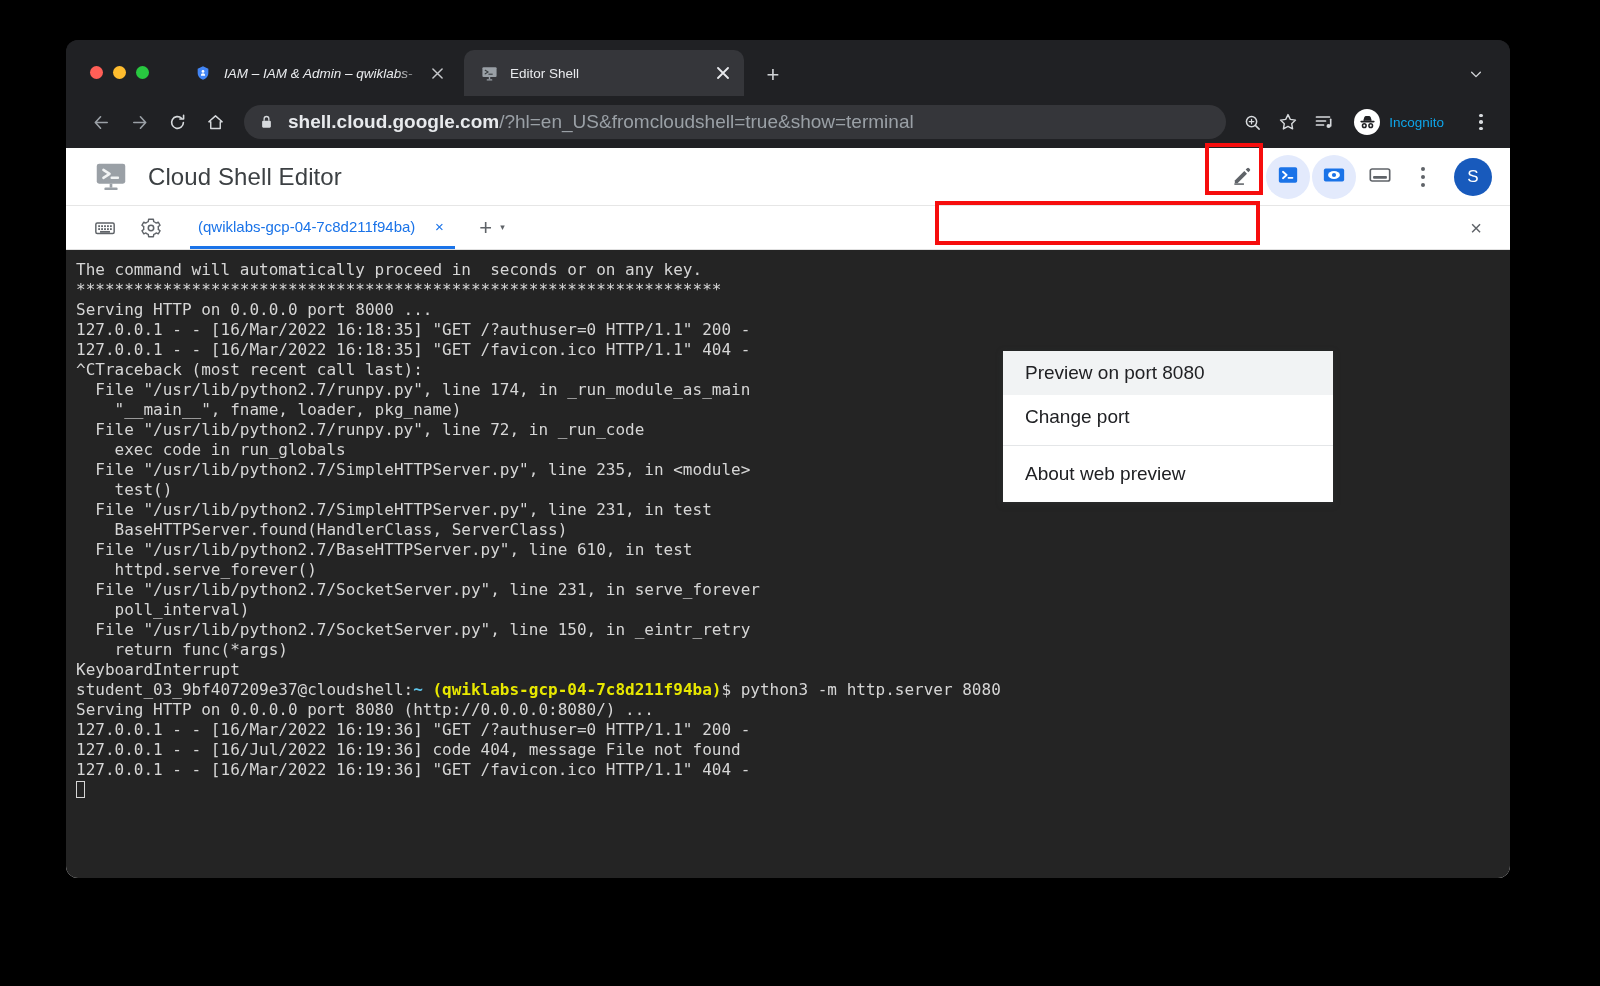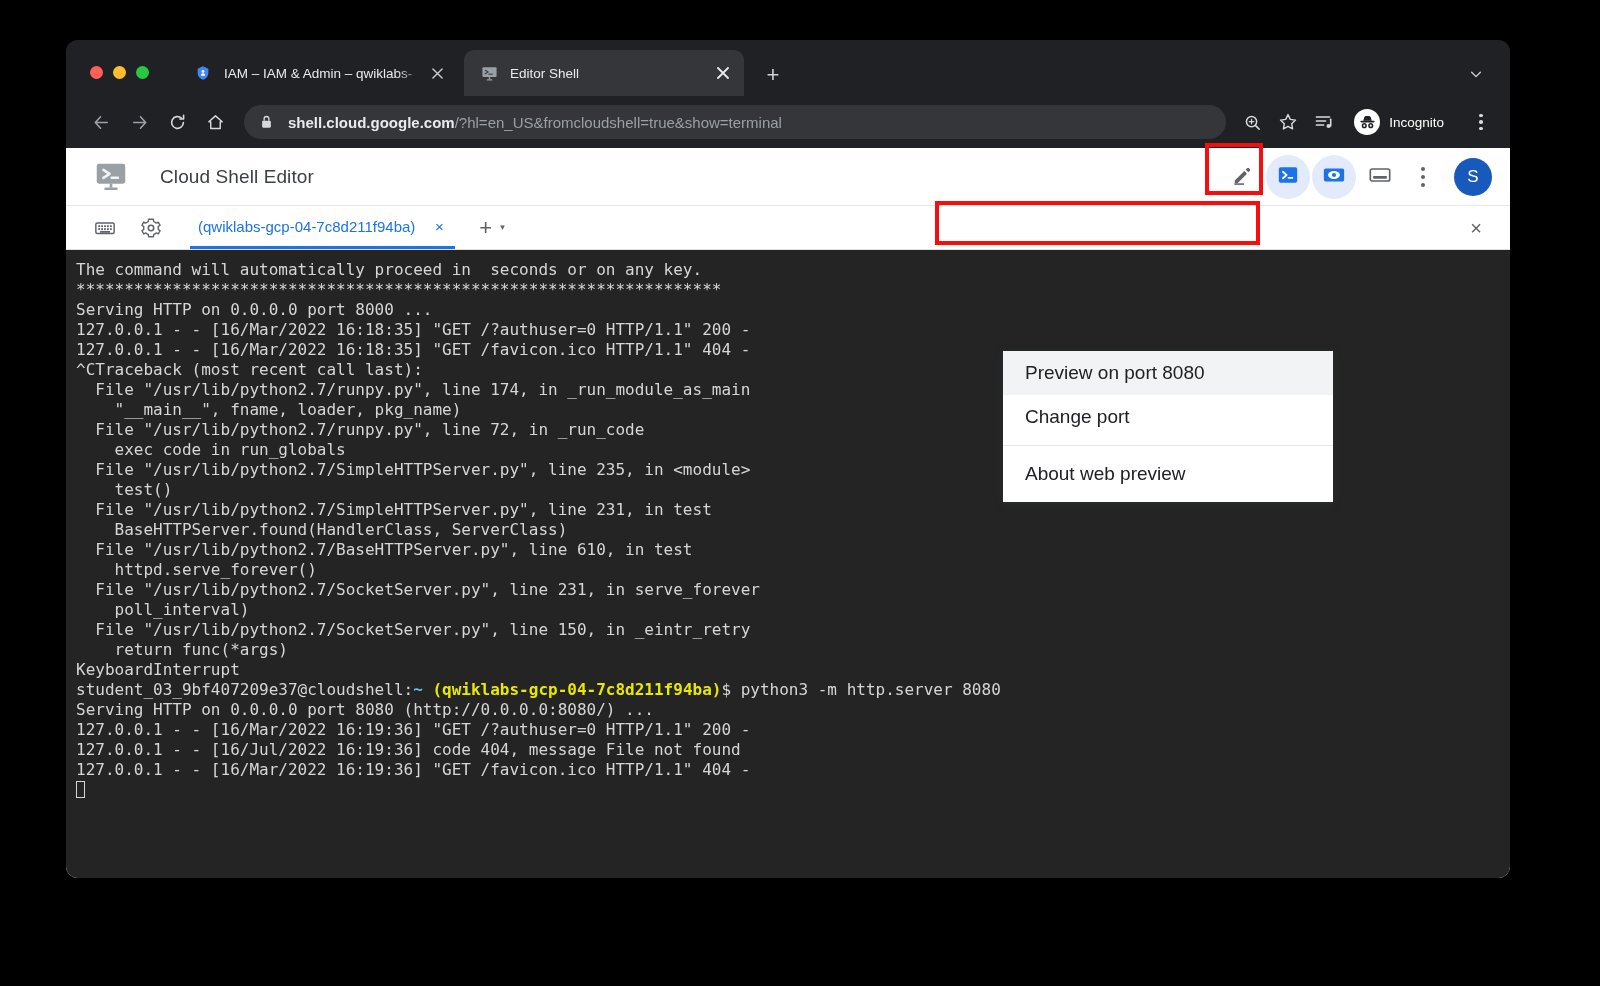--- a/index.html
+++ b/index.html
@@ -35,21 +35,21 @@
   .tl.yellow { background: #febc2e; }
   .tl.green { background: #28c840; }
 
   .tab {
     position: absolute;
     top: 10px; height: 46px;
     display: flex; align-items: center;
     padding: 0 10px 0 16px;
     border-radius: 10px 10px 0 0;
   }
-  .tab.inactive { left: 112px; width: 280px; }
+  .tab.inactive { left: 112px; width: 280px; font-style: italic; }
   .tab.active {
     left: 398px; width: 280px;
     background: #35363a;
   }
   .tab-favicon {
     width: 18px; height: 18px;
     flex: 0 0 18px;
     display: flex; align-items: center; justify-content: center;
   }
   .tab-title {
@@ -101,21 +101,21 @@
     height: 34px;
     margin: 0 10px 0 8px;
     background: #35363a;
     border-radius: 17px;
     display: flex; align-items: center;
     padding: 0 16px;
     overflow: hidden;
   }
   .lock-icon { flex: 0 0 16px; margin-right: 12px; display:flex; }
   .url-text {
-    font-size: 15px;
+    font-size: 19px;
     color: #9aa0a6;
     white-space: nowrap;
   }
   .url-text b { color: #e8eaed; font-weight: 700; }
   .omni-right { display: flex; align-items: center; gap: 4px; }
   .omni-icon {
     width: 32px; height: 32px;
     display: flex; align-items: center; justify-content: center;
     color: #d7dadd;
   }
@@ -125,21 +125,21 @@
     padding: 0 14px 0 4px;
     border-radius: 16px;
     margin-left: 6px;
   }
   .incognito-avatar {
     width: 26px; height: 26px; border-radius: 50%;
     background: #ffffff;
     display: flex; align-items: center; justify-content: center;
     margin-right: 9px;
   }
-  .incognito-label { font-size: 13.5px; color: #ffffff; }
+  .incognito-label { font-size: 13.5px; color: #0ea5e9; }
   .kebab {
     width: 30px; height: 32px;
     display: flex; flex-direction: column; align-items: center; justify-content: center;
     gap: 3px; margin-left: 4px;
   }
   .kebab i { width: 3.5px; height: 3.5px; border-radius: 50%; background: #d7dadd; display:block; }
 
   
   .app {
     position: relative;
@@ -149,22 +149,22 @@
   .app-header {
     position: relative;
     height: 58px;
     background: #ffffff;
     display: flex; align-items: center;
     padding: 0 18px 0 26px;
     border-bottom: 1px solid #e6e6e6;
   }
   .app-logo { width: 38px; height: 38px; flex: 0 0 38px; }
   .app-title {
-    margin-left: 30px;
-    font-size: 19px;
+    margin-left: 18px;
+    font-size: 24px;
     color: #3c4043;
     letter-spacing: 0.1px;
   }
   .header-spacer { flex: 1 1 auto; }
   .hdr-btn {
     width: 44px; height: 44px; margin-left: 2px;
     border-radius: 50%;
     display: flex; align-items: center; justify-content: center;
     position: relative;
   }

